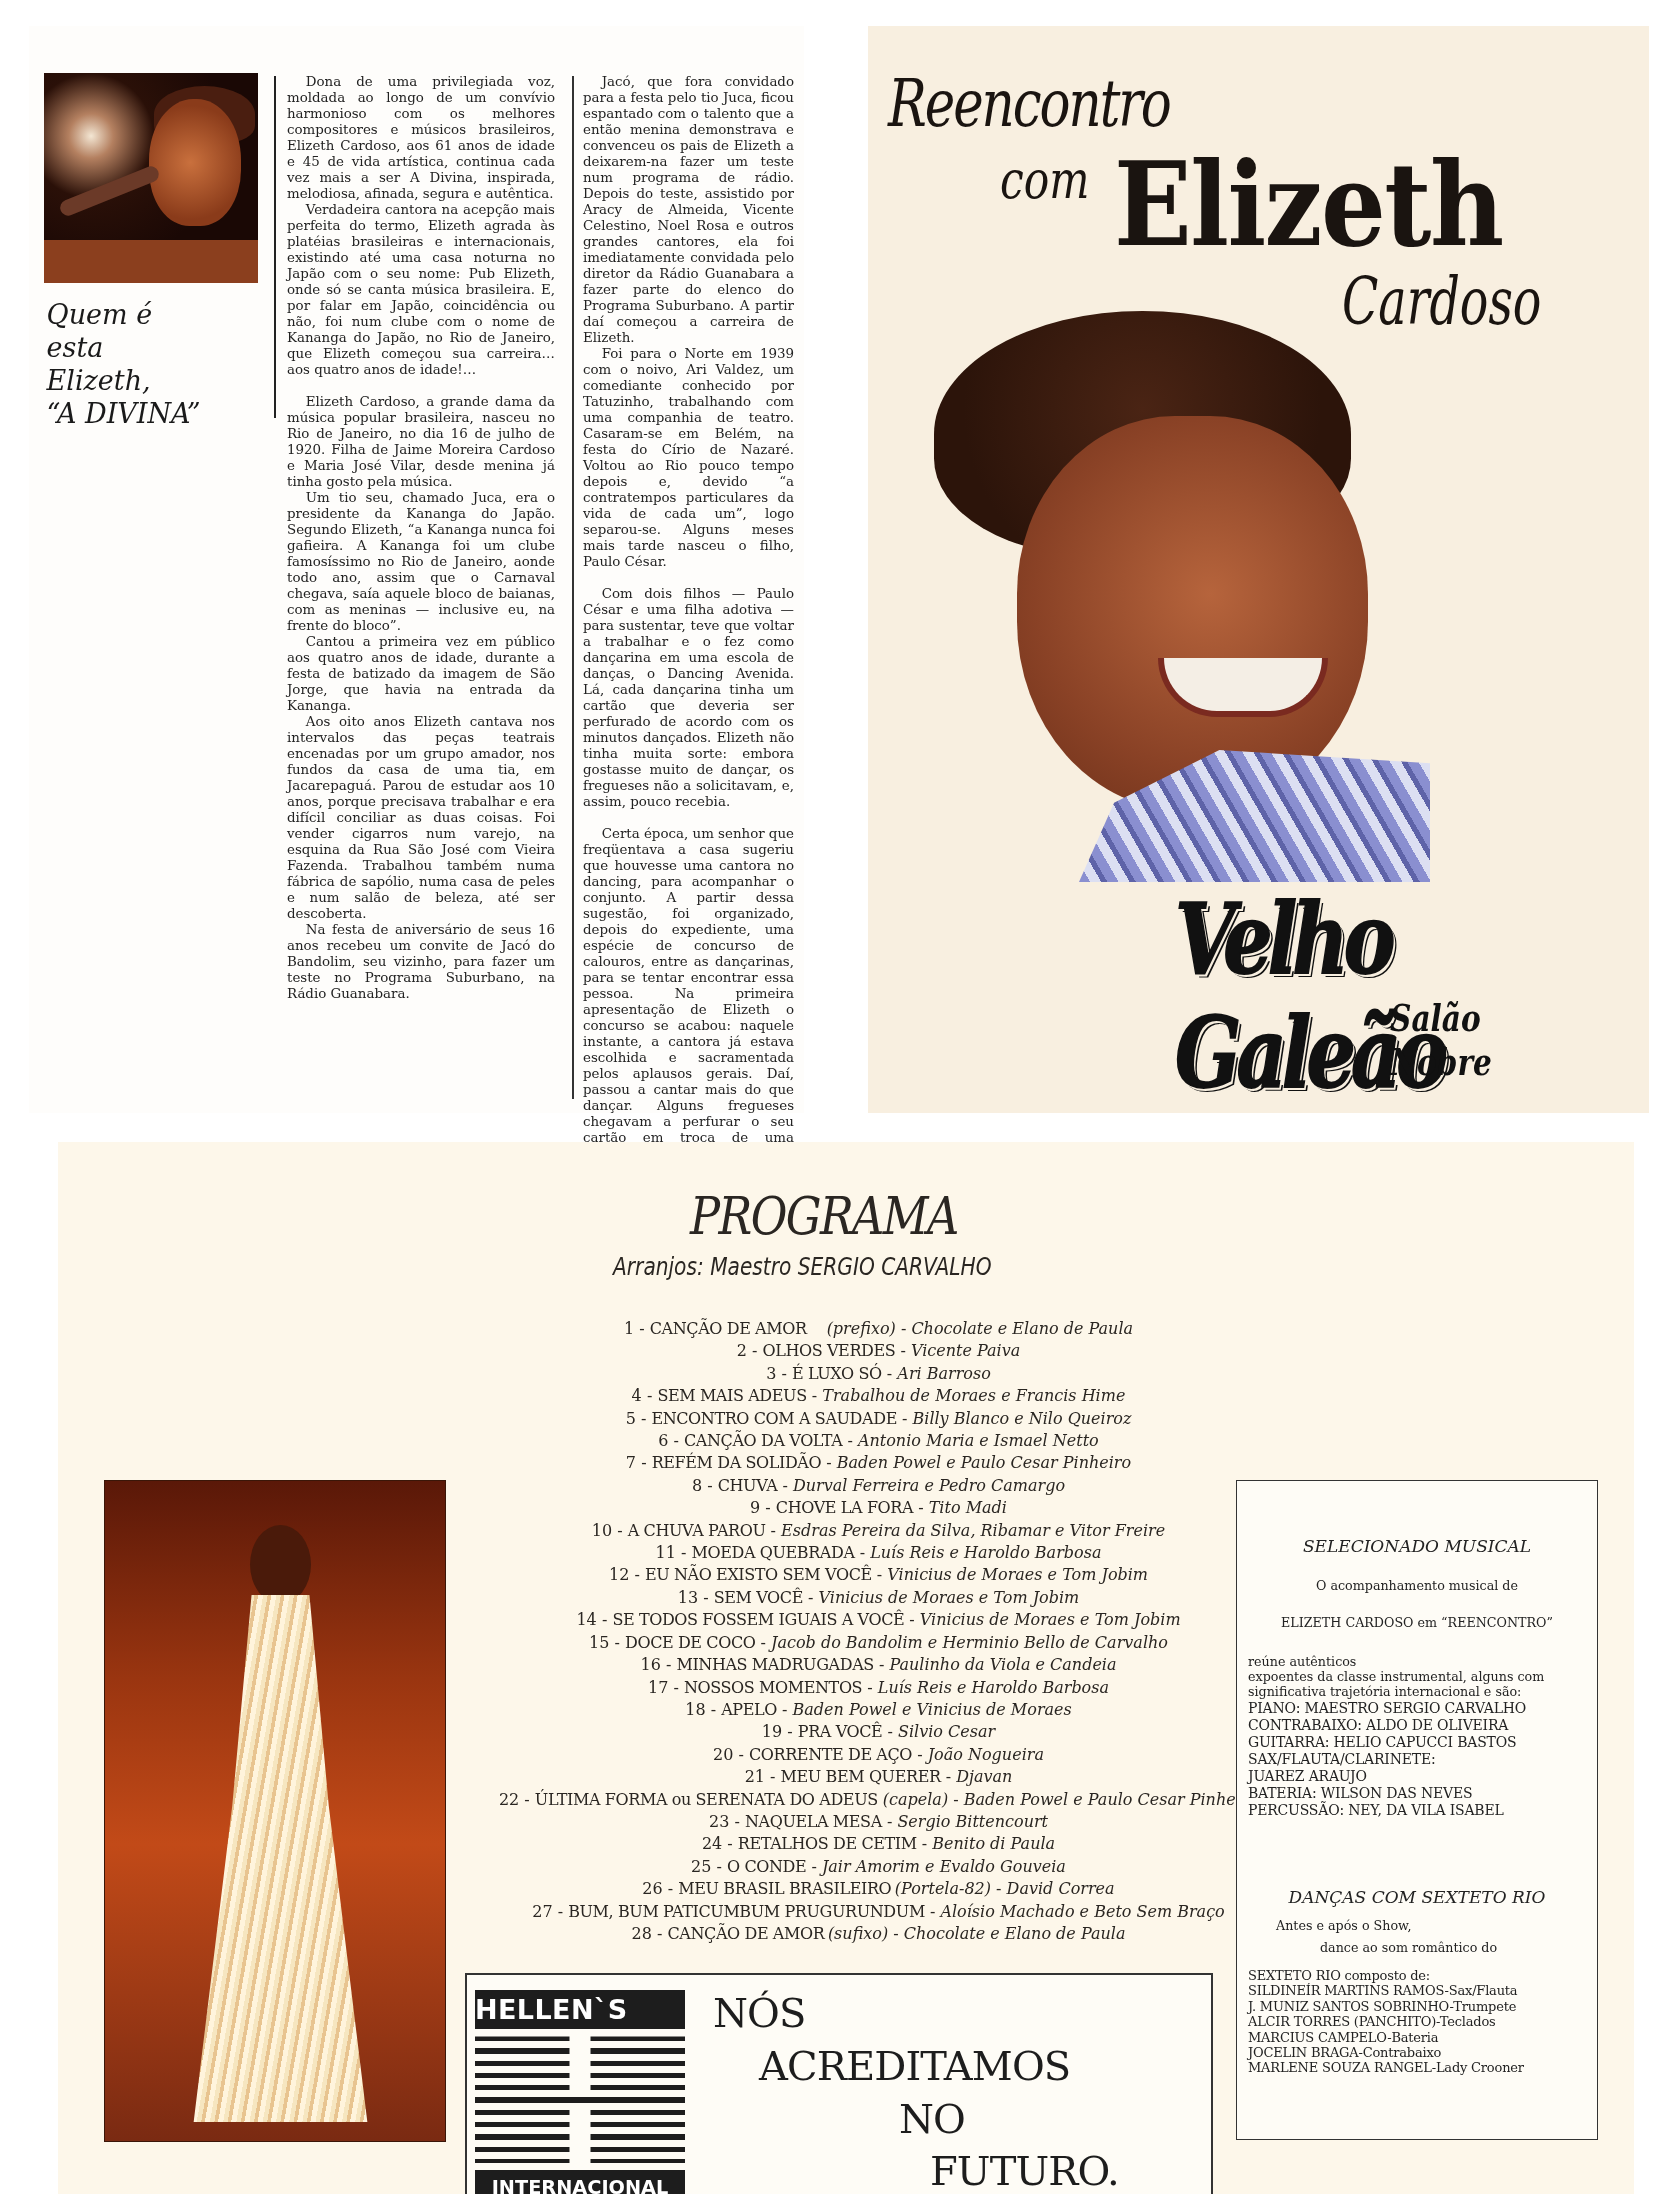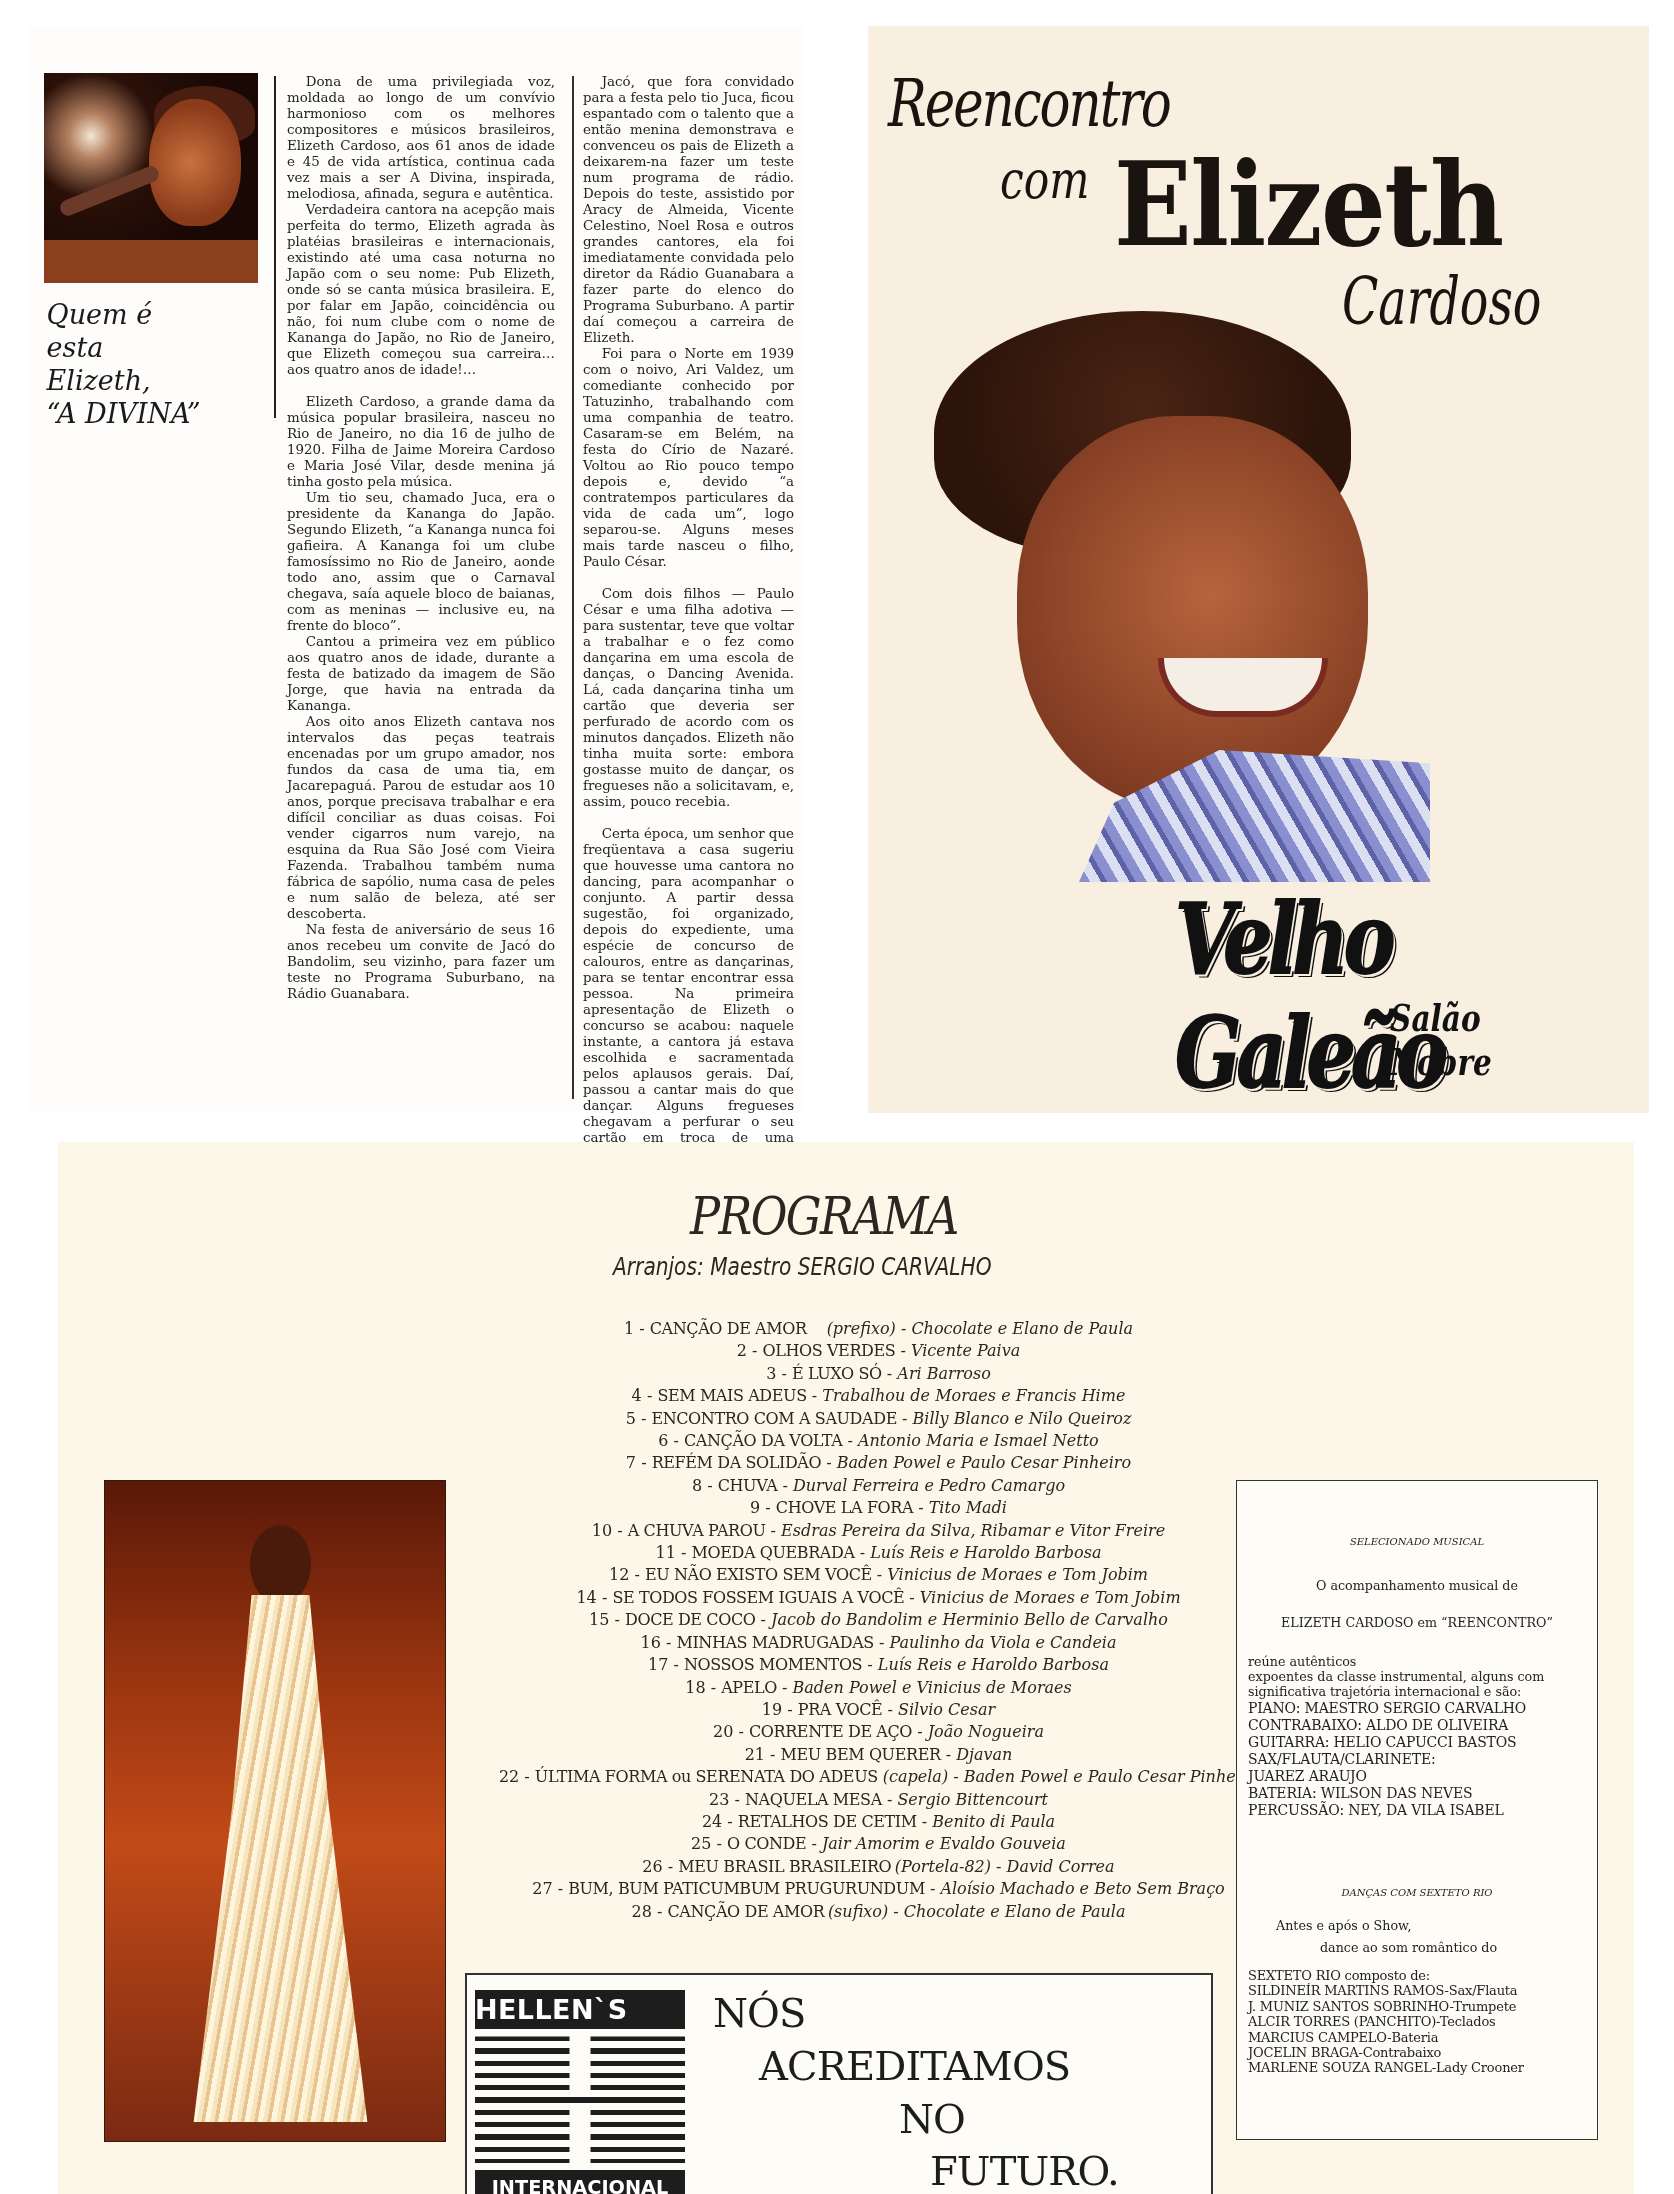--- a/index.html
+++ b/index.html
@@ -41,21 +41,21 @@
   #program-arranjos{position:absolute;left:555px;top:110px;font-family:"DejaVu Sans",sans-serif;font-style:italic;font-size:24.6px;color:#2a2622;transform:scaleX(0.82);transform-origin:left;}
   #songs{position:absolute;left:386px;top:176px;width:869px;margin:0;padding:0;list-style:none;}
   #songs li{text-align:center;font-family:"DejaVu Serif",serif;font-size:16px;line-height:22.4px;color:#2a2622;white-space:nowrap;}
   #songs li .num,#songs li .sep{font-style:normal;}
   #songs li .title{font-style:normal;letter-spacing:-0.4px;}
   #songs li .composer{font-style:italic;}
   .stage-photo{position:absolute;left:46px;top:338px;width:340px;height:660px;background:linear-gradient(180deg,#5a1808 0%,#9a3510 30%,#c24a18 55%,#7a2a12 100%);border:0.9px solid #3a1608;overflow:hidden;}
   .stage-photo .gown{position:absolute;left:79px;top:114px;width:193px;height:527px;clip-path:polygon(35% 0,65% 0,75% 40%,95% 100%,5% 100%,25% 40%);background:repeating-linear-gradient(100deg,#f6e6c0 0 4.4px,#e8c490 4.4px 8px,#fff4dc 8px 13px);}
   .stage-photo .head{position:absolute;left:145px;top:44px;width:61px;height:79px;border-radius:50%;background:#4a1a0a;}
   .musicians-box{position:absolute;left:1178px;top:338px;width:362px;height:660px;border:1.8px solid #333;box-sizing:border-box;background:#fefcf6;font-family:"DejaVu Serif",serif;color:#222;}
-  .mb-heading{position:absolute;left:0;width:100%;text-align:center;font-style:italic;font-size:10px;}
+  .mb-heading{position:absolute;left:0;width:100%;text-align:center;font-style:italic;font-size:17px;}
   .mb-text{position:absolute;font-size:12.7px;line-height:15px;}
   .mb-list{position:absolute;left:11px;margin:0;padding:0;list-style:none;font-size:14px;line-height:17px;letter-spacing:-0.2px;}
   .hellens-ad{position:absolute;left:407px;top:831px;width:748px;height:246px;border:2.2px solid #333;box-sizing:border-box;background:#fefcf6;}
   .hellens-logo{position:absolute;left:8px;top:15.4px;width:210px;height:215px;}
   .hl-top{position:absolute;left:0;top:0;width:210px;height:39px;background:#1d1d1d;color:#fff;font-family:"DejaVu Sans",sans-serif;font-weight:bold;font-size:27px;text-align:left;line-height:39px;letter-spacing:0.4px;}
   .hl-h{position:absolute;left:0;top:46px;width:210px;height:127px;background:repeating-linear-gradient(180deg,#1d1d1d 0 5.3px,transparent 5.3px 12.3px);clip-path:polygon(0 0,45% 0,45% 45%,55% 45%,55% 0,100% 0,100% 100%,55% 100%,55% 55%,45% 55%,45% 100%,0 100%);}
   .hl-bottom{position:absolute;left:0;top:180px;width:210px;height:35px;background:#1d1d1d;color:#fff;font-family:"DejaVu Sans",sans-serif;font-weight:bold;font-size:19.3px;text-align:center;line-height:35px;}
   .ad-line{position:absolute;font-family:"DejaVu Serif",serif;font-size:40px;color:#1d1d1d;letter-spacing:-0.9px;}
 </style>
 </head>
@@ -126,20 +126,21 @@
       <li><span class="num">3</span><span class="sep"> - </span><span class="title">É LUXO SÓ</span><span class="sep2"> - </span><span class="composer">Ari Barroso</span></li>
       <li><span class="num">4</span><span class="sep"> - </span><span class="title">SEM MAIS ADEUS</span><span class="sep2"> - </span><span class="composer">Trabalhou de Moraes e Francis Hime</span></li>
       <li><span class="num">5</span><span class="sep"> - </span><span class="title">ENCONTRO COM A SAUDADE</span><span class="sep2"> - </span><span class="composer">Billy Blanco e Nilo Queiroz</span></li>
       <li><span class="num">6</span><span class="sep"> - </span><span class="title">CANÇÃO DA VOLTA</span><span class="sep2"> - </span><span class="composer">Antonio Maria e Ismael Netto</span></li>
       <li><span class="num">7</span><span class="sep"> - </span><span class="title">REFÉM DA SOLIDÃO</span><span class="sep2"> - </span><span class="composer">Baden Powel e Paulo Cesar Pinheiro</span></li>
       <li><span class="num">8</span><span class="sep"> - </span><span class="title">CHUVA</span><span class="sep2"> - </span><span class="composer">Durval Ferreira e Pedro Camargo</span></li>
       <li><span class="num">9</span><span class="sep"> - </span><span class="title">CHOVE LA FORA</span><span class="sep2"> - </span><span class="composer">Tito Madi</span></li>
       <li><span class="num">10</span><span class="sep"> - </span><span class="title">A CHUVA PAROU</span><span class="sep2"> - </span><span class="composer">Esdras Pereira da Silva, Ribamar e Vitor Freire</span></li>
       <li><span class="num">11</span><span class="sep"> - </span><span class="title">MOEDA QUEBRADA</span><span class="sep2"> - </span><span class="composer">Luís Reis e Haroldo Barbosa</span></li>
       <li><span class="num">12</span><span class="sep"> - </span><span class="title">EU NÃO EXISTO SEM VOCÊ</span><span class="sep2"> - </span><span class="composer">Vinicius de Moraes e Tom Jobim</span></li>
+      <li><span class="num">13</span><span class="sep"> - </span><span class="title">SEM VOCÊ</span><span class="sep2"> - </span><span class="composer">Vinicius de Moraes e Tom Jobim</span></li>
       <li><span class="num">14</span><span class="sep"> - </span><span class="title">SE TODOS FOSSEM IGUAIS A VOCÊ</span><span class="sep2"> - </span><span class="composer">Vinicius de Moraes e Tom Jobim</span></li>
       <li><span class="num">15</span><span class="sep"> - </span><span class="title">DOCE DE COCO</span><span class="sep2"> - </span><span class="composer">Jacob do Bandolim e Herminio Bello de Carvalho</span></li>
       <li><span class="num">16</span><span class="sep"> - </span><span class="title">MINHAS MADRUGADAS</span><span class="sep2"> - </span><span class="composer">Paulinho da Viola e Candeia</span></li>
       <li><span class="num">17</span><span class="sep"> - </span><span class="title">NOSSOS MOMENTOS</span><span class="sep2"> - </span><span class="composer">Luís Reis e Haroldo Barbosa</span></li>
       <li><span class="num">18</span><span class="sep"> - </span><span class="title">APELO</span><span class="sep2"> - </span><span class="composer">Baden Powel e Vinicius de Moraes</span></li>
       <li><span class="num">19</span><span class="sep"> - </span><span class="title">PRA VOCÊ</span><span class="sep2"> - </span><span class="composer">Silvio Cesar</span></li>
       <li><span class="num">20</span><span class="sep"> - </span><span class="title">CORRENTE DE AÇO</span><span class="sep2"> - </span><span class="composer">João Nogueira</span></li>
       <li><span class="num">21</span><span class="sep"> - </span><span class="title">MEU BEM QUERER</span><span class="sep2"> - </span><span class="composer">Djavan</span></li>
       <li><span class="num">22</span><span class="sep"> - </span><span class="title">ÚLTIMA FORMA ou SERENATA DO ADEUS</span><span class="composer" style="margin-left: 5px;">(capela)</span><span class="sep2"> - </span><span class="composer">Baden Powel e Paulo Cesar Pinheiro</span></li>
       <li><span class="num">23</span><span class="sep"> - </span><span class="title">NAQUELA MESA</span><span class="sep2"> - </span><span class="composer">Sergio Bittencourt</span></li>

